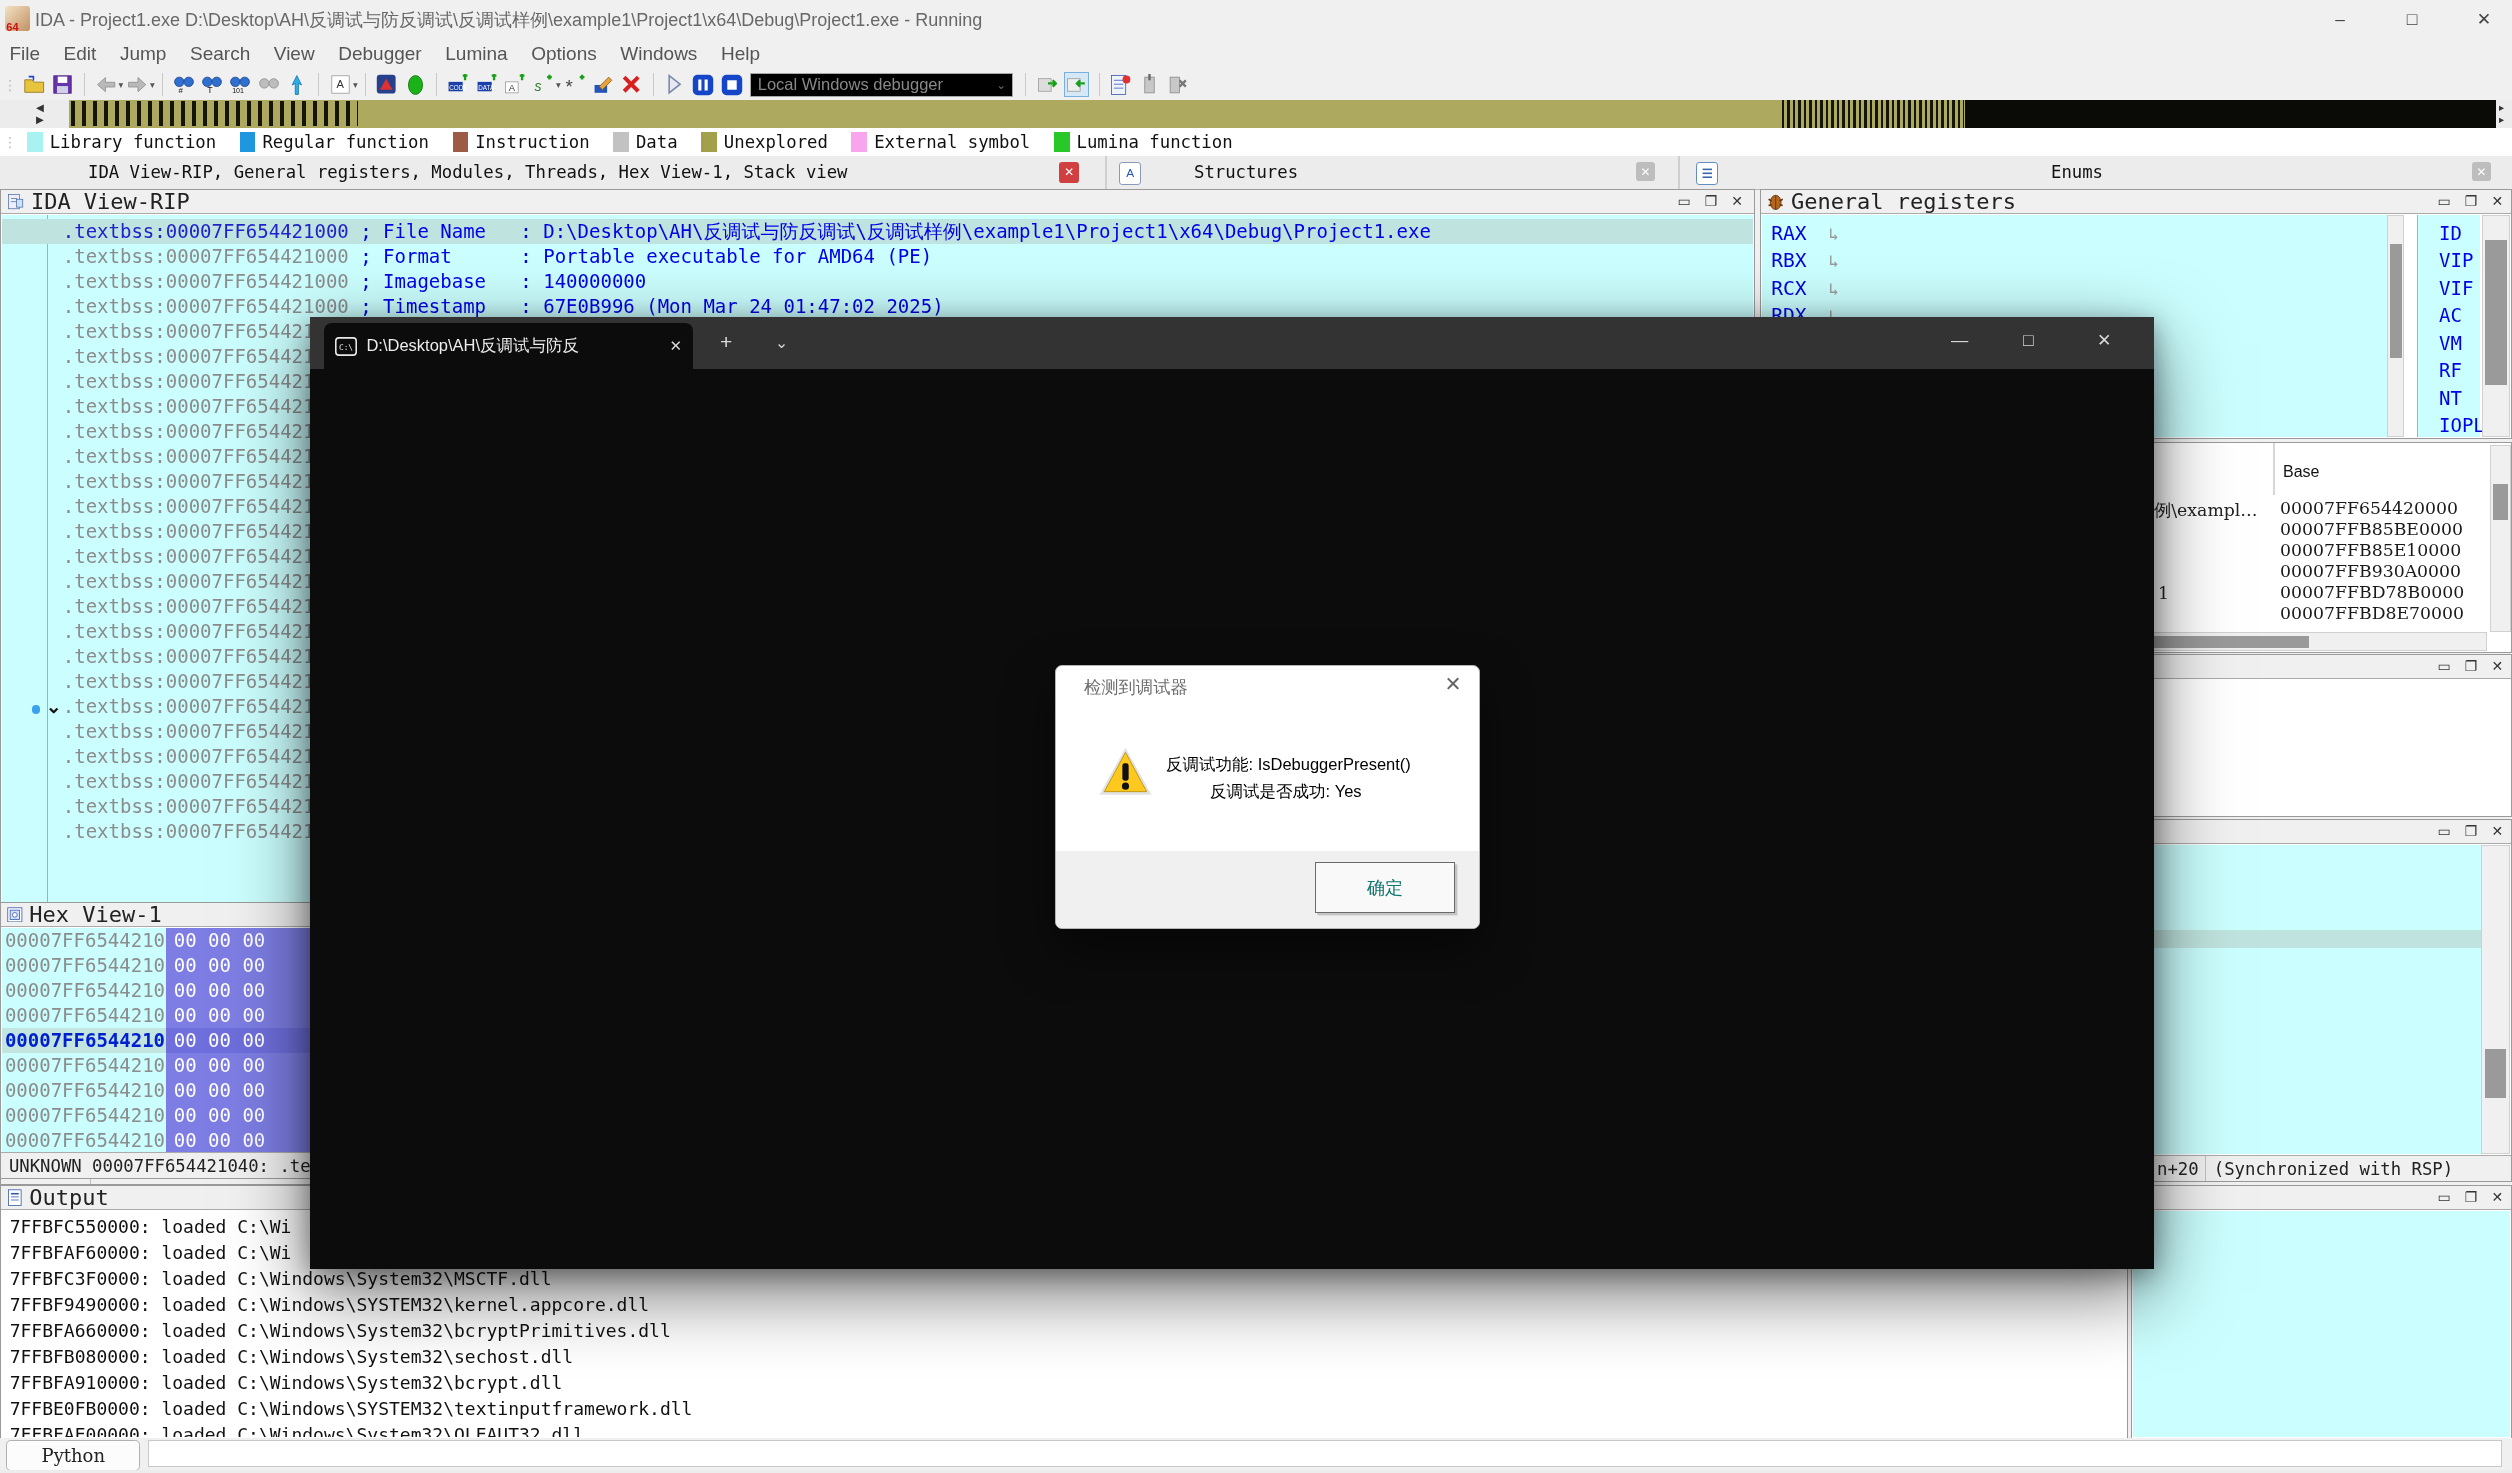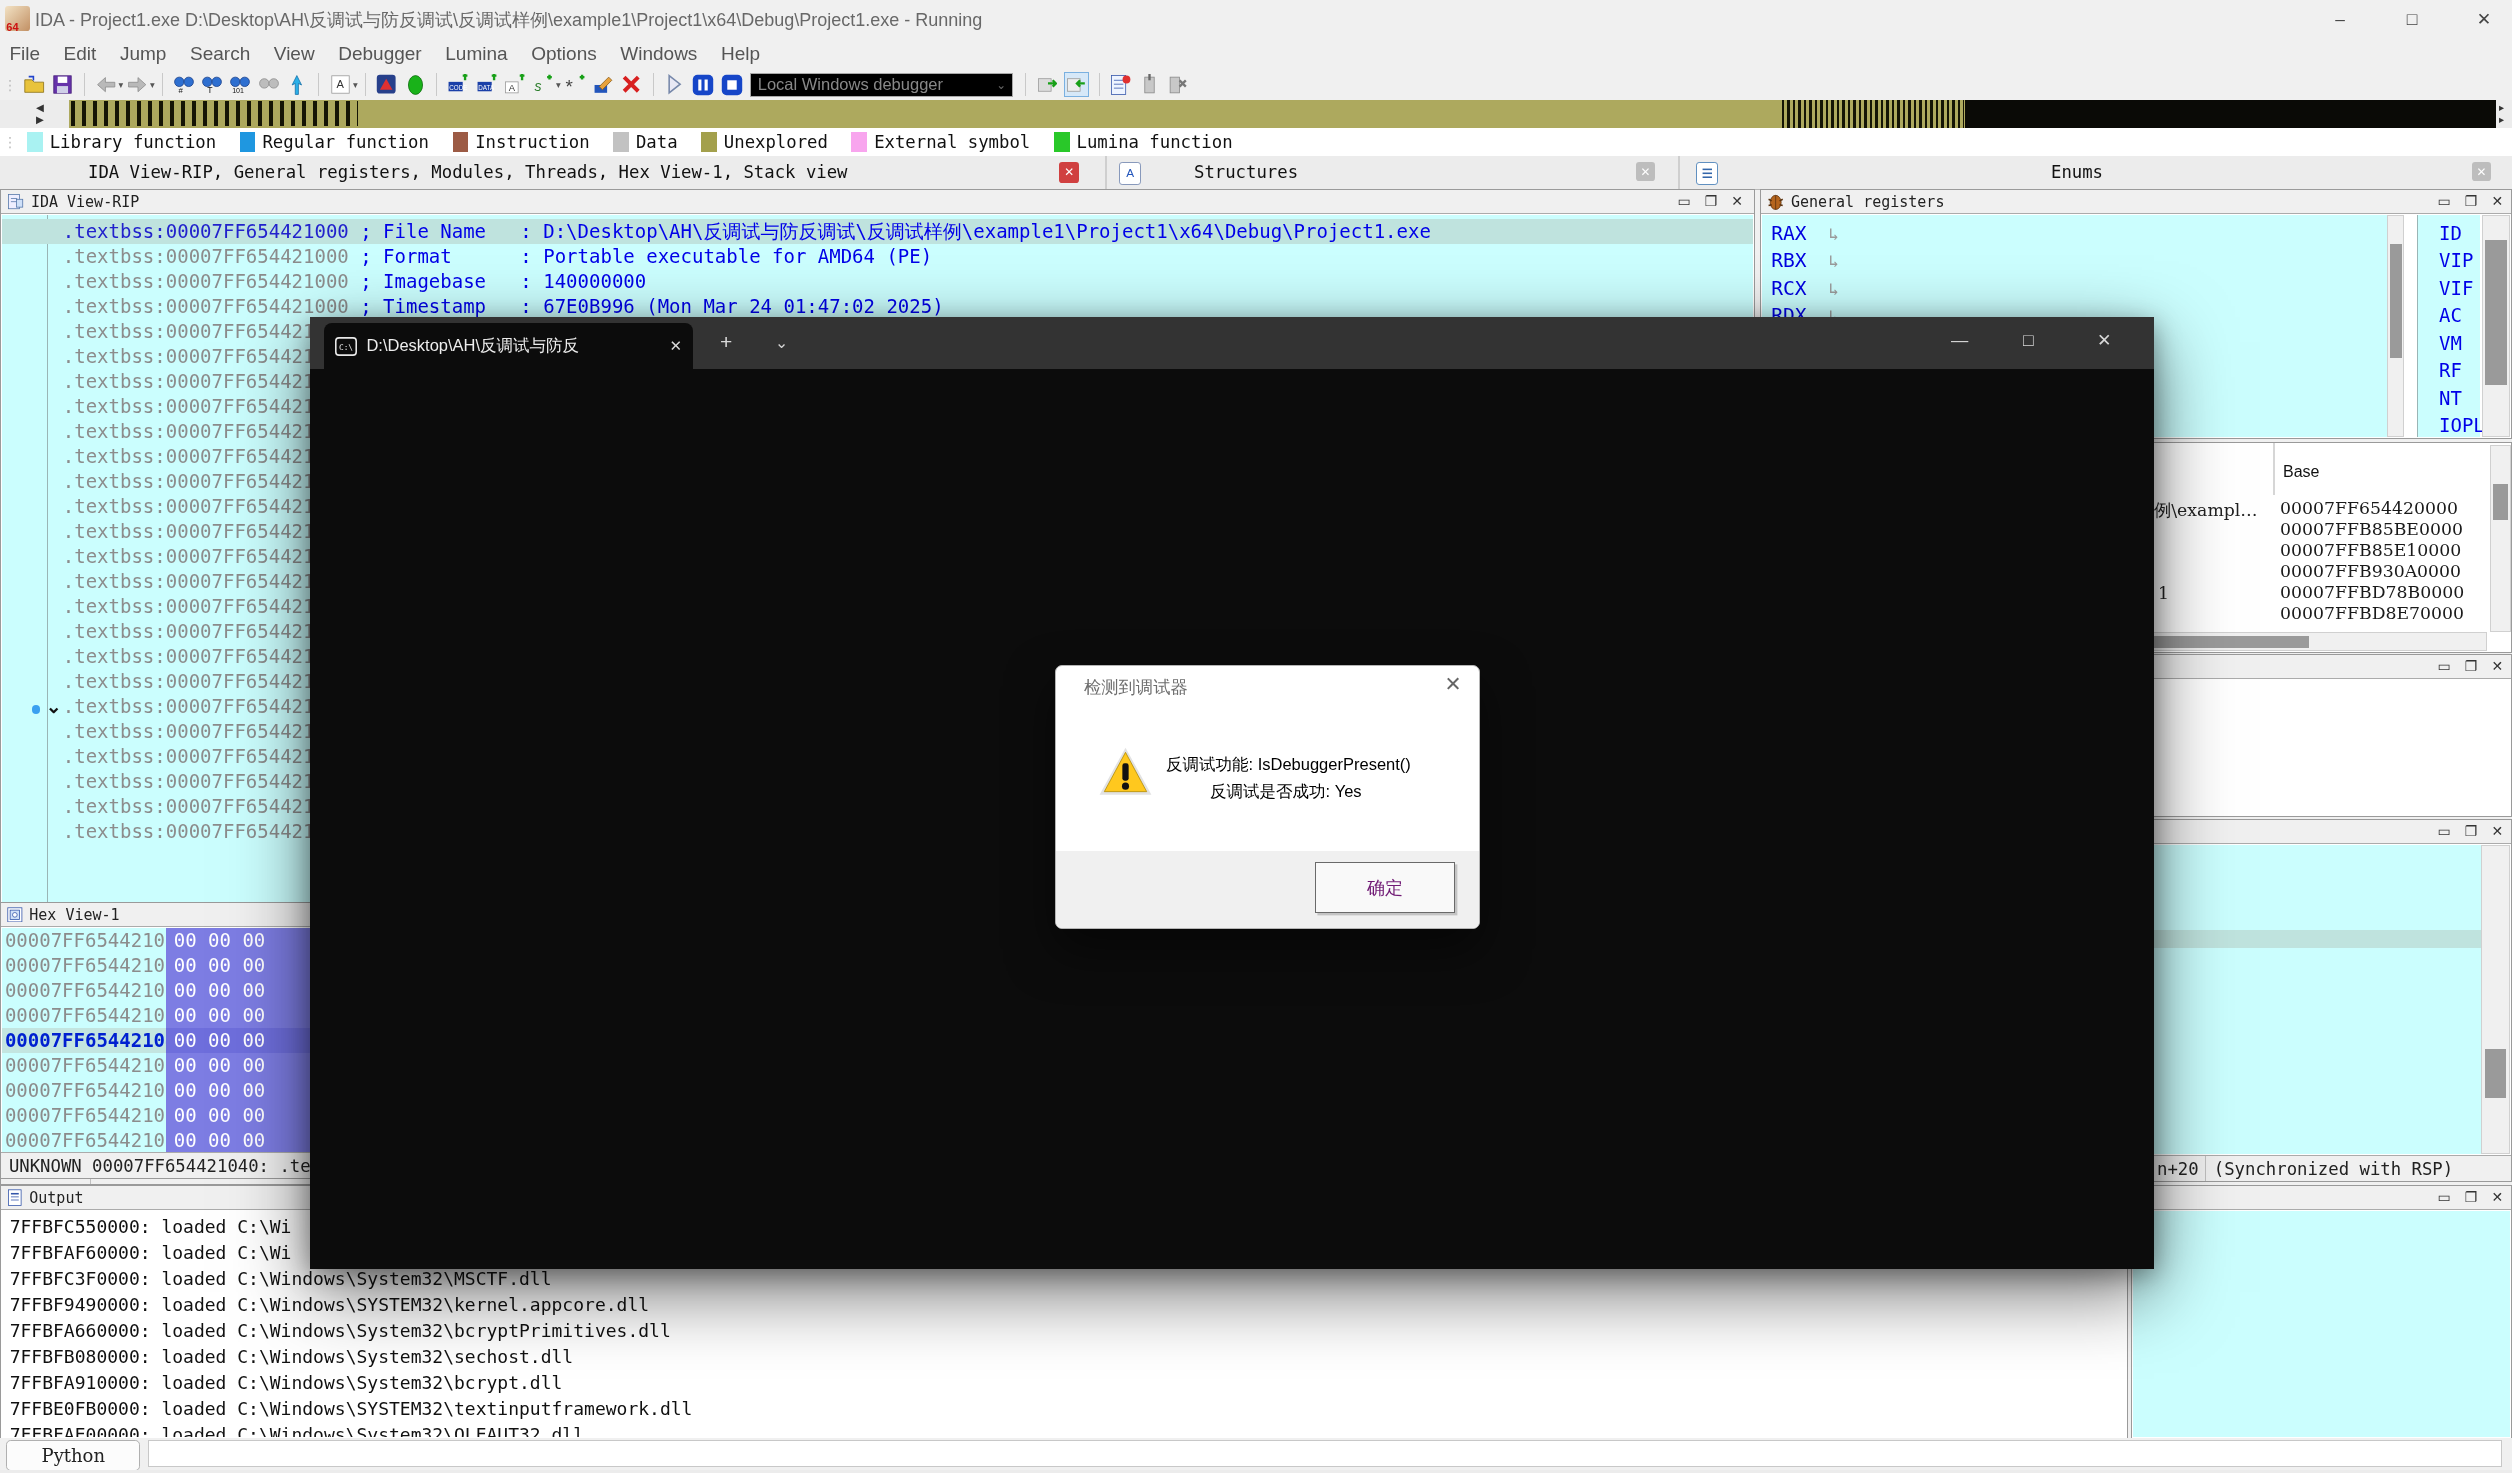--- a/index.html
+++ b/index.html
@@ -36,21 +36,21 @@
   .legend-label{font-size:17.3px;color:#111;margin-right:23.6px;font-family:"DejaVu Sans Mono",monospace;}
   .handle{color:#bbb;font-size:14px;position:absolute;left:3.1px;}
   
   #tabrow{left:0;top:156px;width:2512px;height:33px;background:#ECECEC;border-bottom:1.6px solid #B8B8B8;}
   .tabtext{font-size:17.3px;color:#111;font-family:"DejaVu Sans Mono",monospace;top:6.3px;}
   .mini-ic{width:20.4px;height:20.4px;border-radius:3.1px;top:6.3px;display:flex;align-items:center;justify-content:center;font-size:11.8px;color:#fff;}
   .tab-sep{top:0;width:1.6px;height:33px;background:#cfcfcf;}
   
   .idawin{background:#fff;border:0.8px solid #9a9a9a;box-sizing:border-box;}
   .idaheader{position:absolute;left:0;top:0;right:0;height:24px;background:#F0F0F0;border-bottom:0.8px solid #ababab;display:flex;align-items:center;padding-left:6.3px;box-sizing:border-box;}
-  .idaheader .ht{font-size:15px;color:#222;margin-left:6.3px;font-family:"DejaVu Sans Mono",monospace;}
+  .idaheader .ht{font-size:22px;color:#222;margin-left:6.3px;font-family:"DejaVu Sans Mono",monospace;}
   .hbtns{position:absolute;top:2.4px;display:flex;gap:14px;}
   .hbtn{font-size:14px;color:#333;line-height:19px;}
   .statusbar{position:absolute;left:0;right:0;height:25px;background:#F0F0F0;border-top:0.8px solid #ababab;font-size:17.3px;color:#222;display:flex;align-items:center;font-family:"DejaVu Sans Mono",monospace;}
   
   #disasm{position:absolute;left:0.8px;top:25px;right:0.8px;bottom:26px;background:#CBFEFE;overflow:hidden;}
   #gutter{position:absolute;left:0;top:0;width:45px;bottom:0;border-right:0.8px solid #9ab5b5;background:#CBFEFE;}
   .dline{height:25px;line-height:25px;padding-left:61px;font-size:19px;white-space:pre;font-family:"DejaVu Sans Mono",monospace;}
   .dline .a{color:#8C8C8C;}
   .dline .c{color:#0000E8;}
   .dline.hl{background:#BFE3DE;}
@@ -82,21 +82,21 @@
   #term-tab-title{color:#ededed;font-size:16.5px;margin-left:9.4px;white-space:nowrap;overflow:hidden;flex:1;}
   .term-glyph{color:#d8d8d8;font-size:17.3px;}
   
   #dialog{left:1055px;top:665px;width:423px;height:262px;z-index:50;background:#ffffff;border:0.8px solid #b5b5b5;border-radius:7px;overflow:hidden;box-shadow:0 20.4px 47px rgba(0,0,0,0.5);}
   #dlg-title{position:absolute;left:28px;top:9.4px;font-size:17.3px;color:#6E6E6E;}
   #dlg-close{position:absolute;right:17.3px;top:6.3px;font-size:20.4px;color:#666;}
   #dlg-line1,#dlg-line2{position:absolute;left:110px;font-size:16.5px;color:#000;white-space:nowrap;}
   #dlg-line1{top:88px;}
   #dlg-line2{top:115px;margin-left:44px;}
   #dlg-footer{position:absolute;left:0;right:0;bottom:0;height:77px;background:#F0F0F0;}
-  #dlg-ok{position:absolute;left:259px;top:11px;width:138px;height:49px;background:#F9F9F9;border:1.6px solid #6A6A6A;box-shadow:2.4px 2.4px 0 rgba(0,0,0,0.18);font-size:18px;color:#701a75;display:flex;align-items:center;justify-content:center;}
+  #dlg-ok{position:absolute;left:259px;top:11px;width:138px;height:49px;background:#F9F9F9;border:1.6px solid #6A6A6A;box-shadow:2.4px 2.4px 0 rgba(0,0,0,0.18);font-size:18px;color:#0f766e;display:flex;align-items:center;justify-content:center;}
 </style>
 </head>
 <body>
 
 <div id="stage">
 
   <div class="abs" id="titlebar">
     <div class="abs" style="left:4.7px;top:6.3px;width:25px;height:25px;border-radius:3.1px;background:linear-gradient(135deg,#f2e2c4,#c29064);overflow:hidden;">
       <span style="position:absolute;left:1.6px;bottom:-1.6px;color:#CC1111;font-size:11px;font-weight:bold;">64</span>
     </div>

